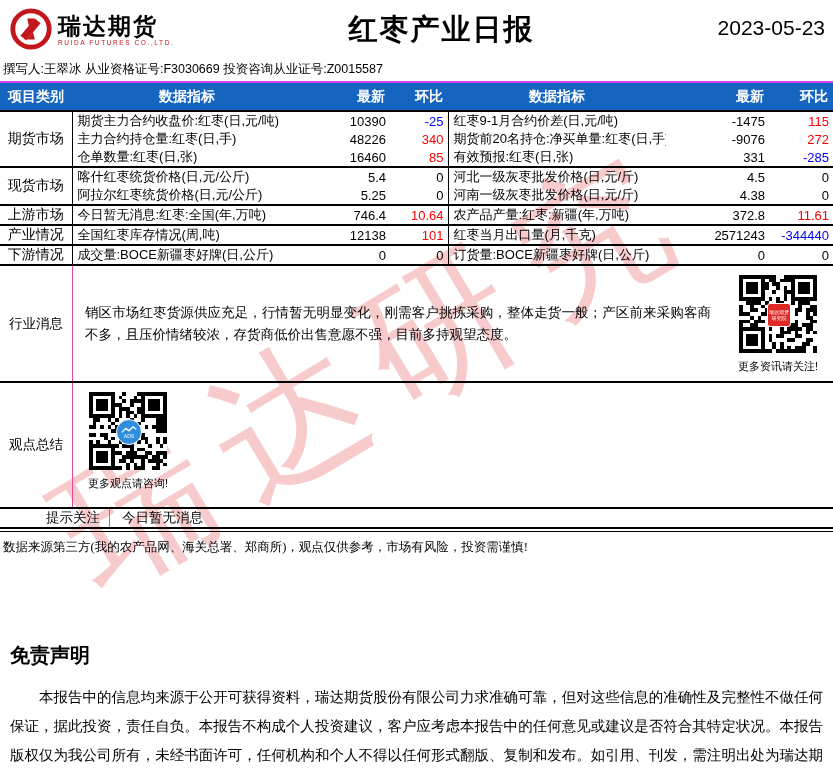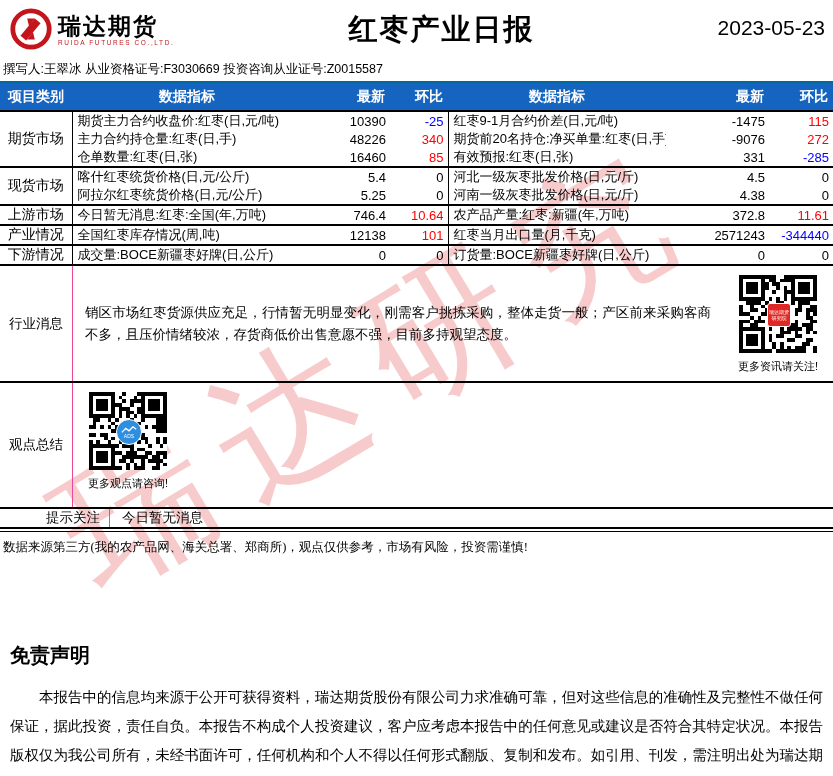--- a/index.html
+++ b/index.html
@@ -12,21 +12,21 @@
   
   .report-header{display:flex;align-items:flex-start;padding:6px 8px 0 8px;height:52px;}
   .brand{width:210px;display:flex;align-items:center;}
   .brand-icon{width:46px;height:46px;margin-right:4px;}
   .brand-name{font-size:23px;font-weight:bold;letter-spacing:2px;line-height:26px;}
   .brand-sub{font-size:6.5px;color:#C3161C;letter-spacing:1.6px;}
   .report-title{flex:1;text-align:center;font-size:29px;font-weight:bold;margin-top:4px;letter-spacing:2px;}
   .report-date{width:160px;text-align:right;font-size:21px;margin-top:10px;}
   .author-line{font-size:12.5px;padding:3px 3px 3px 3px;}
   
-  table{width:833px;border-collapse:collapse;table-layout:fixed;border-top:2px solid #0369a1;}
+  table{width:833px;border-collapse:collapse;table-layout:fixed;border-top:2px solid #d946ef;}
   thead th{background:#1565C0;color:#fff;font-size:14px;font-weight:bold;height:27px;padding:0;}
   .th-label{text-align:left;padding-left:8px;}
   .th-center{text-align:center;}
   .th-num{text-align:right;padding-right:5px;}
   tbody{border-top:2px solid #000;}
   td{font-size:13px;height:17px;padding:0;white-space:nowrap;overflow:hidden;}
   td.sec-label{text-align:center;font-size:14px;border-right:1px solid #000;}
   td.ind{padding-left:5px;text-align:left;}
   td.ind-r{border-left:1px solid #000;}
   td.num{text-align:right;padding-right:4px;}

